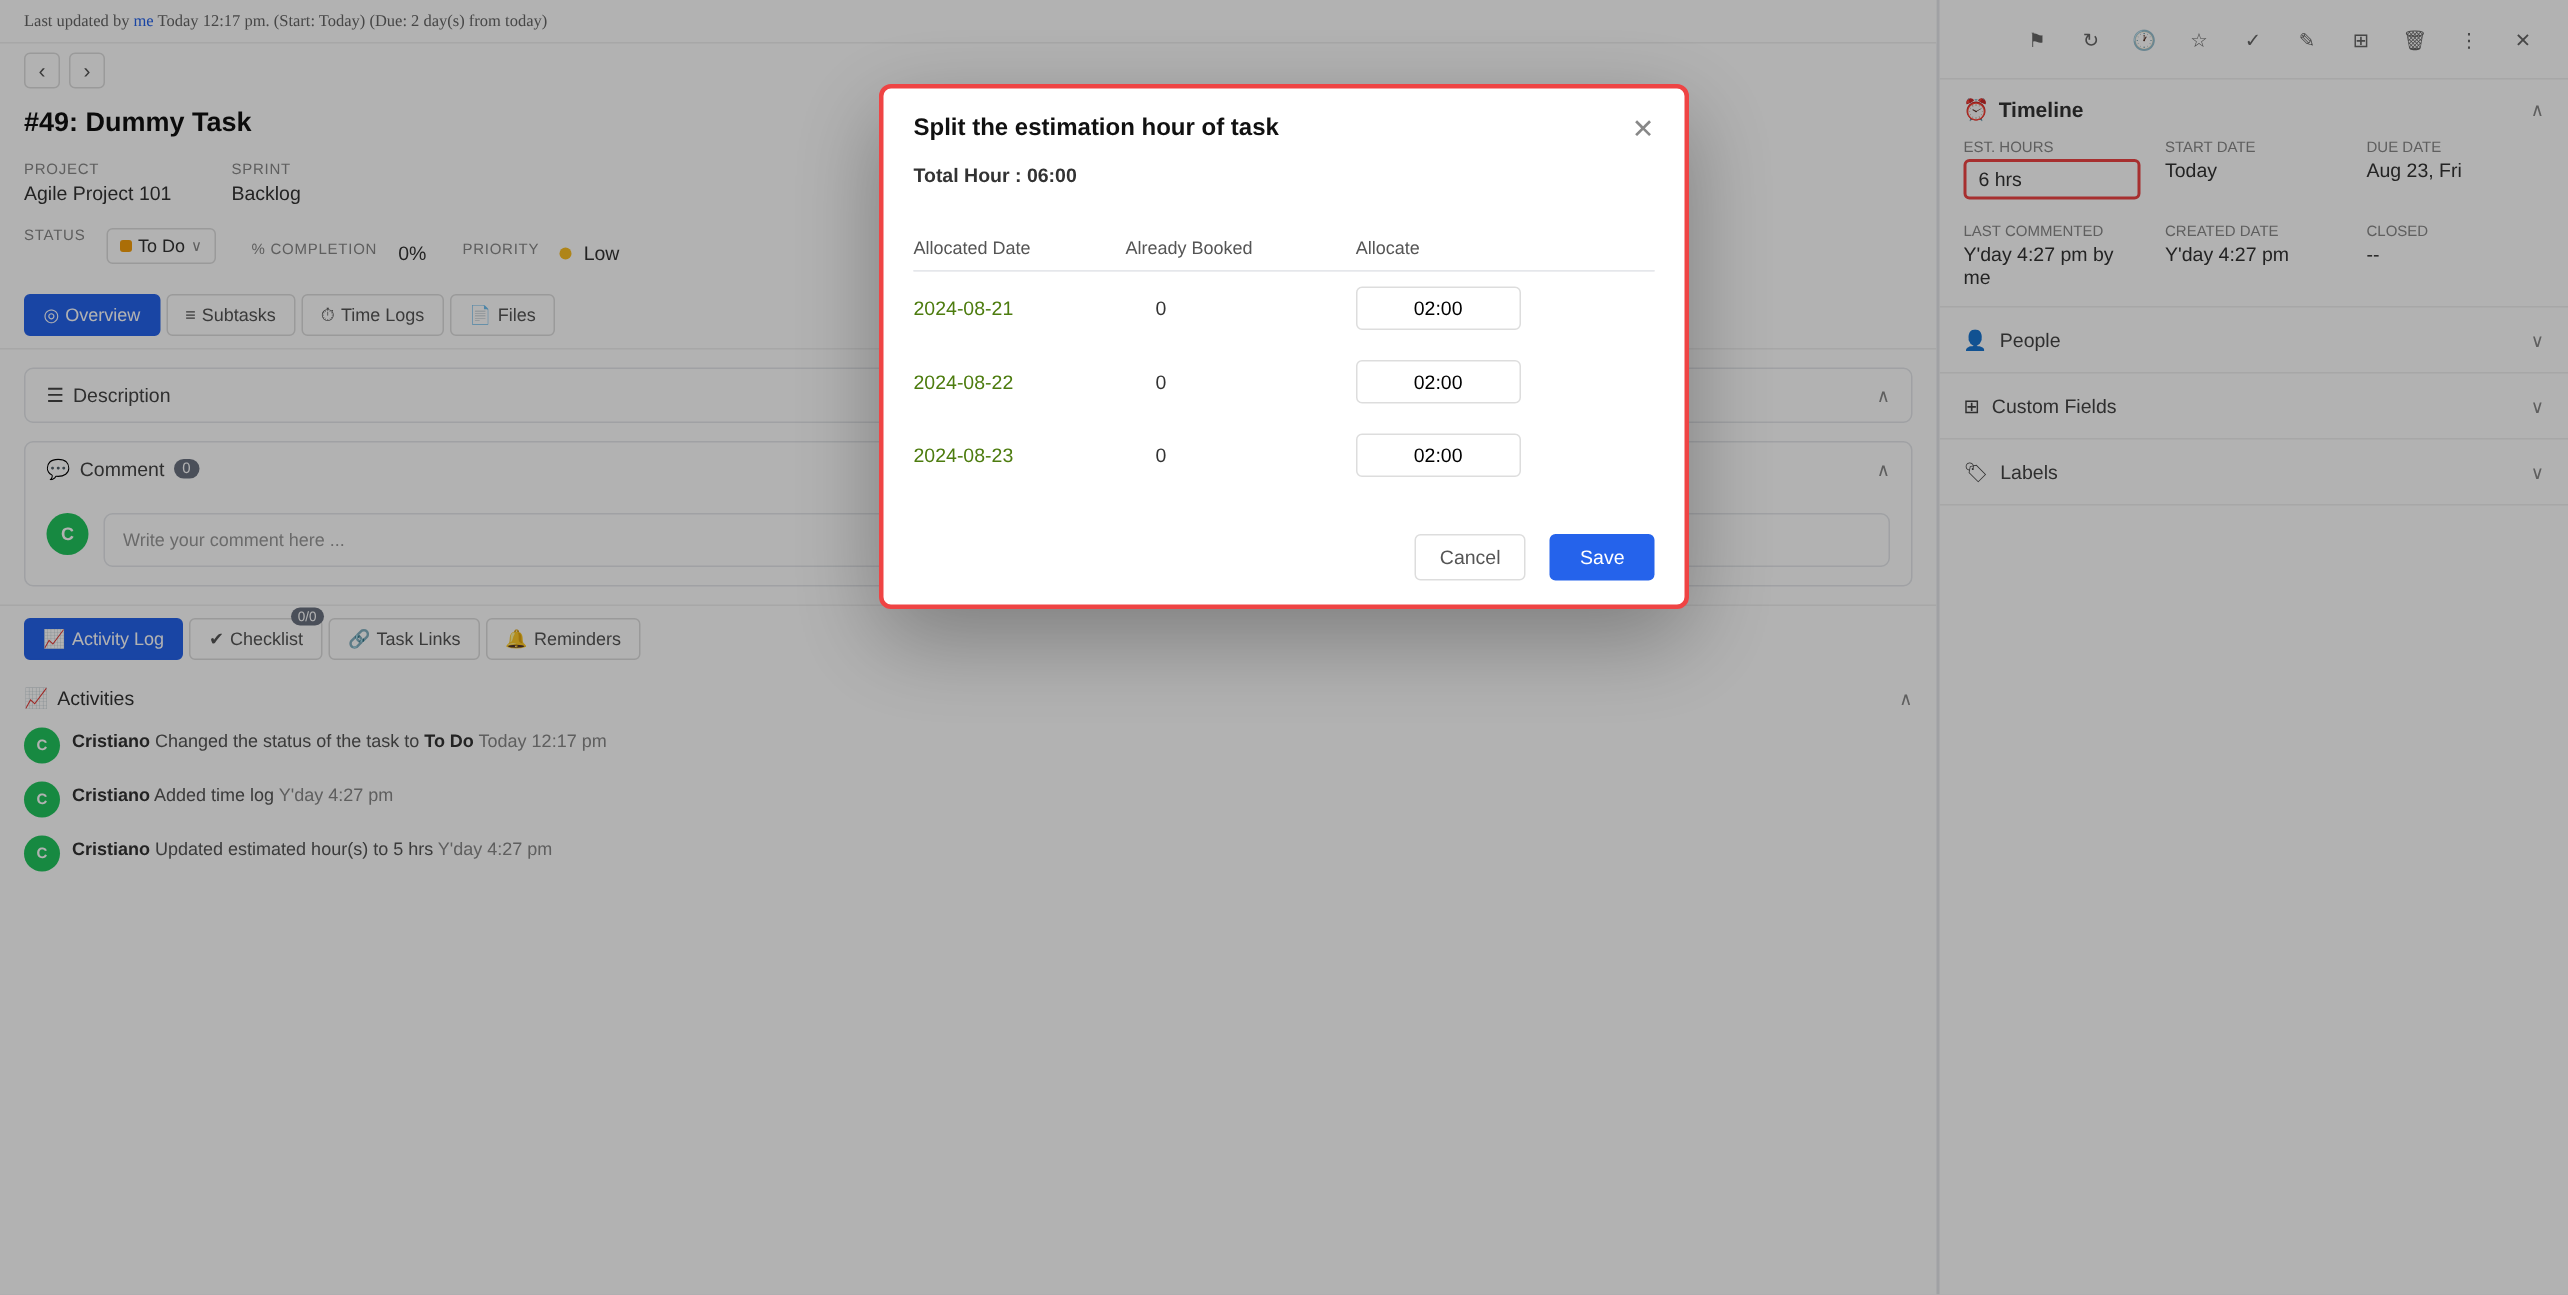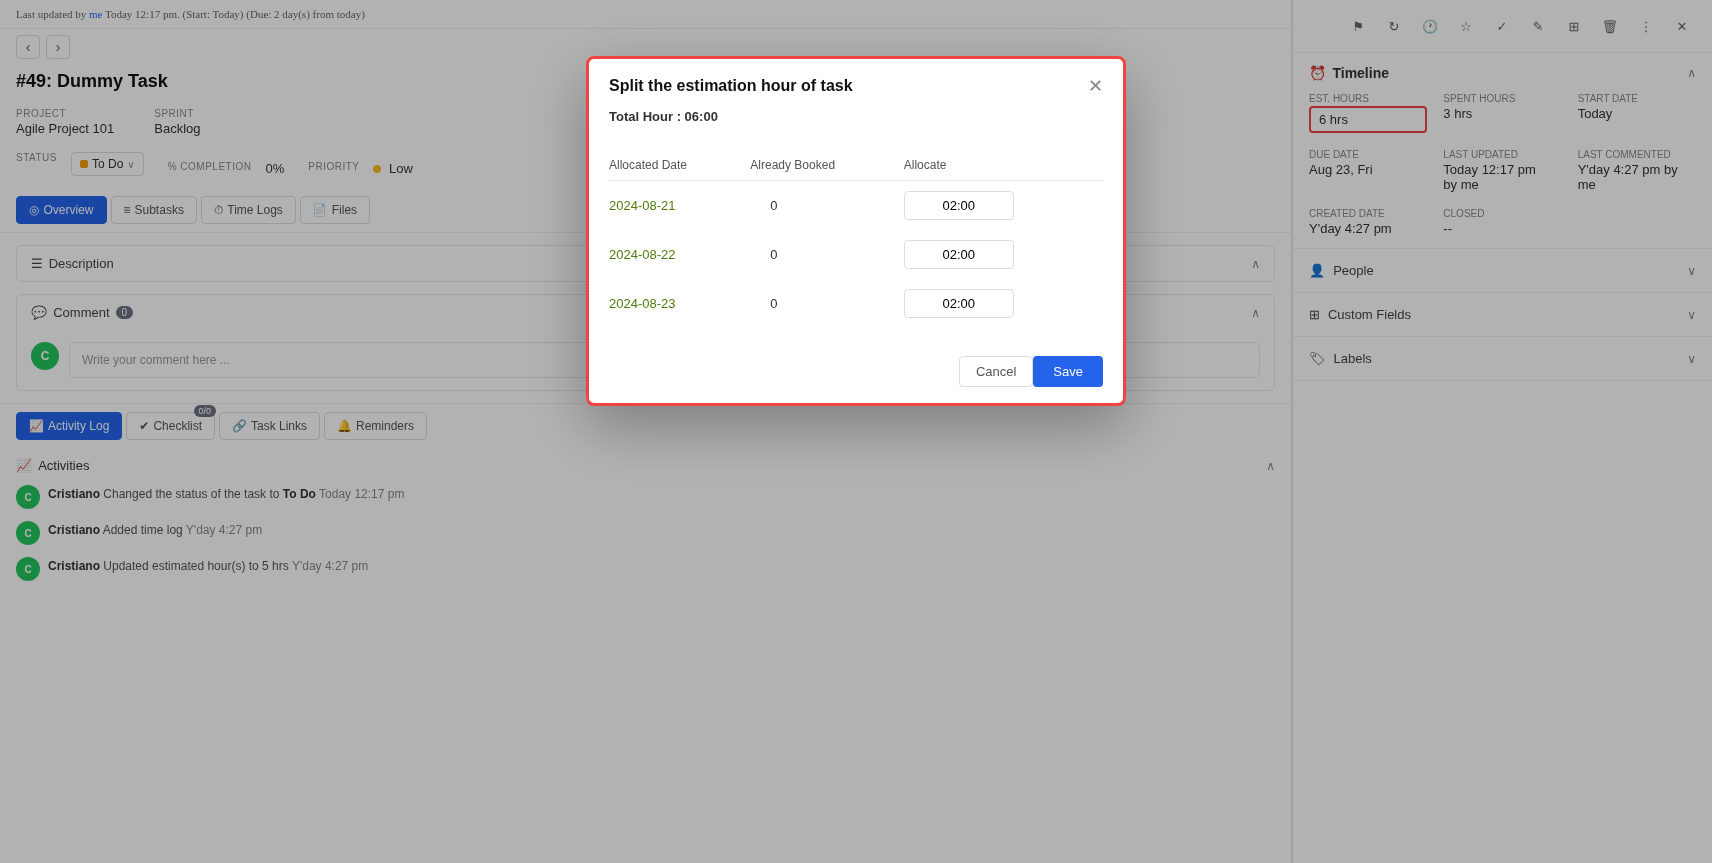--- a/index.html
+++ b/index.html
@@ -88,21 +88,21 @@
     .dialog-close { cursor: pointer; color: #888; font-size: 18px; }
     .dialog-body { padding: 0 20px 16px; }
     .total-hour { font-size: 13px; margin-bottom: 26px; }
     .total-hour span { font-weight: 600; }
     .dialog-table { width: 100%; border-collapse: collapse; }
     .dialog-table th { text-align: left; font-size: 12px; color: #555; font-weight: 500; padding: 8px 0; border-bottom: 1px solid #e5e7eb; }
     .dialog-table td { padding: 10px 0; vertical-align: middle; }
     .dialog-table td:first-child { font-size: 13px; color: #4d7c0f; }
     .dialog-table td:nth-child(2) { font-size: 13px; color: #333; padding-left: 20px; }
     .allocate-input { border: 1px solid #ddd; border-radius: 4px; padding: 6px 10px; font-size: 13px; width: 110px; text-align: center; }
-    .dialog-footer { display: flex; justify-content: flex-end; gap: 0; padding: 12px 20px 16px; }
+    .dialog-footer { display: flex; justify-content: flex-end; gap: 16px; padding: 12px 20px 16px; }
     .btn-cancel { padding: 7px 16px; border: 1px solid #ddd; border-radius: 4px; background: #fff; font-size: 13px; cursor: pointer; color: #555; }
     .btn-save { padding: 7px 20px; border: none; border-radius: 4px; background: #2563eb; color: #fff; font-size: 13px; cursor: pointer; font-weight: 500; }
 
     
     .chevron { font-size: 12px; color: #888; }
   </style>
 </head>
 <body>
 
 <div class="main-layout">
@@ -286,37 +286,26 @@
         <span style="cursor:pointer; color:#888; font-size:12px;">∧</span>
       </div>
       <div class="timeline-grid">
         <div class="timeline-item">
           <span class="timeline-label">Est. Hours</span>
           <div class="est-hours-box">
             <span class="timeline-value">6 hrs</span>
           </div>
         </div>
         <div class="timeline-item">
-          <span class="timeline-label">Spent Hours</span>
-          <span class="timeline-value">3 hrs</span>
-        </div>
-        <div class="timeline-item">
           <span class="timeline-label">Start Date</span>
           <span class="timeline-value">Today</span>
         </div>
         <div class="timeline-item">
           <span class="timeline-label">Due Date</span>
           <span class="timeline-value">Aug 23, Fri</span>
-        </div>
-        <div class="timeline-item">
-          <span class="timeline-label">Last Updated</span>
-          <span class="timeline-value">
-            <span>Today 12:17 pm</span><br>
-            <span>by me</span>
-          </span>
         </div>
         <div class="timeline-item">
           <span class="timeline-label">Last Commented</span>
           <span class="timeline-value">Y'day 4:27 pm by me</span>
         </div>
         <div class="timeline-item">
           <span class="timeline-label">Created Date</span>
           <span class="timeline-value">Y'day 4:27 pm</span>
         </div>
         <div class="timeline-item">

